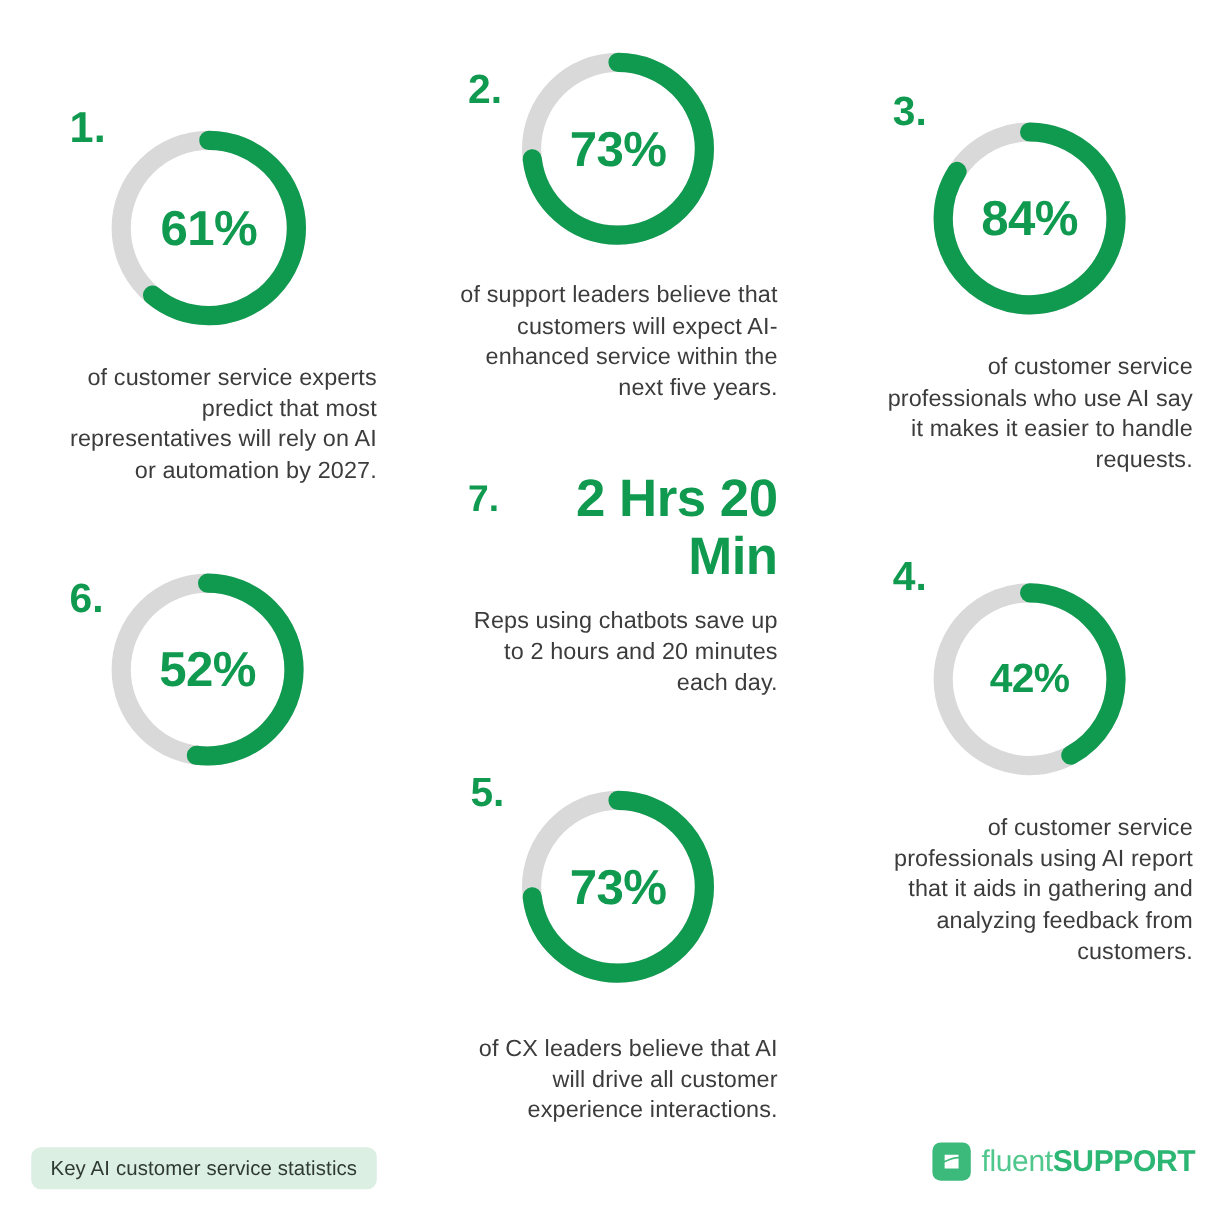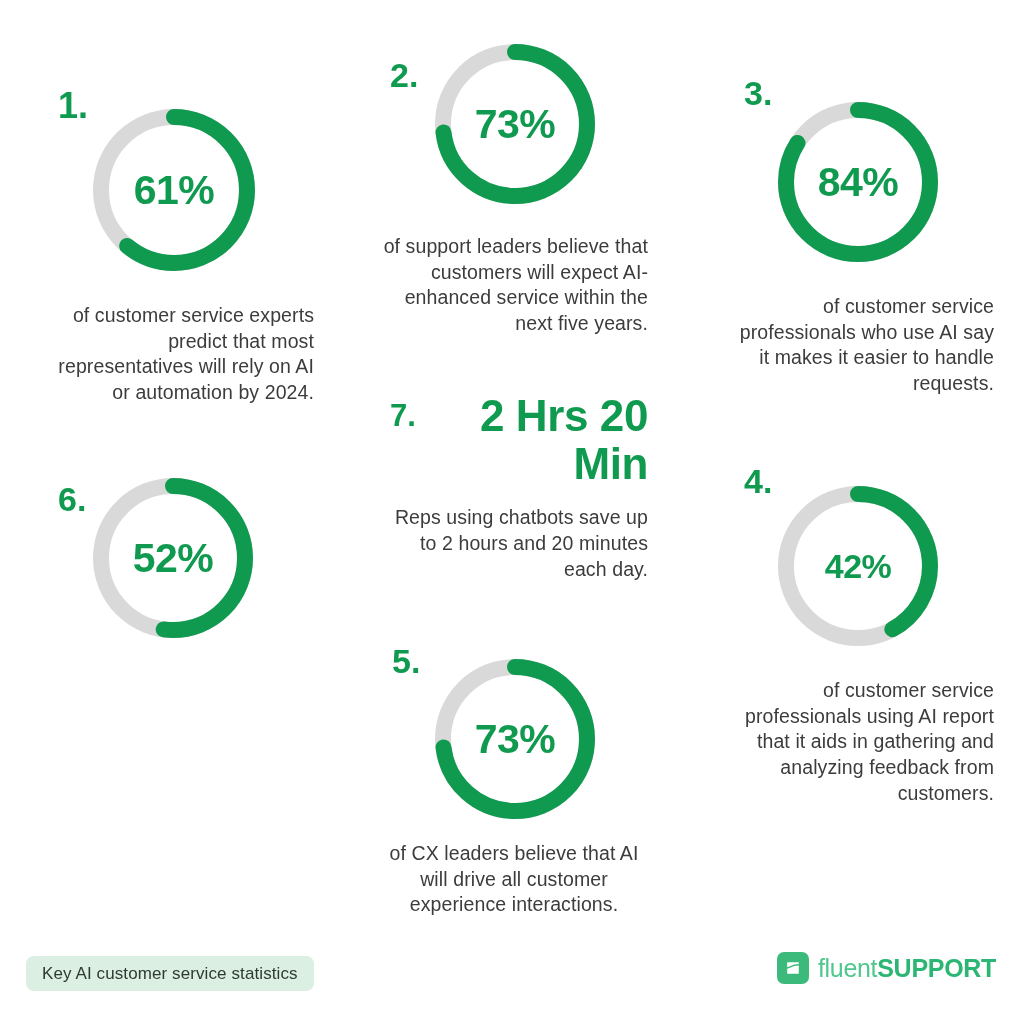--- a/index.html
+++ b/index.html
@@ -84,21 +84,21 @@
 
   <div class="stat" style="left:52px;top:84px;width:300px;">
     <div class="idx" style="left:6px;top:4px;font-size:36px;">1.</div>
     <div class="donut-wrap" style="margin-left:35px;width:174px;height:174px;margin-top:19px;text-align:center;">
       <svg class="donut" width="174" height="174" viewBox="0 0 174 174">
         <circle cx="87" cy="87" r="73" fill="none" stroke="#D9D9D9" stroke-width="16"></circle>
         <circle cx="87" cy="87" r="73" fill="none" stroke="#109A50" stroke-width="16" stroke-linecap="round" stroke-dasharray="279.79 458.67" transform="rotate(-90 87 87)"></circle>
       </svg>
       <div class="donut-center" style="font-size:41px;">61%</div>
     </div>
-    <div class="caption cap-right" style="margin-top:26px;width:262px;">of customer service experts predict that most representatives will rely on AI or automation by 2024.</div>
+    <div class="caption cap-right" style="margin-top:26px;width:262px;">of customer service experts predict that most representatives will rely on AI or automation by 2027.</div>
   </div>
 
   <div class="stat" style="left:380px;top:38px;width:280px;">
     <div class="idx" style="left:10px;top:20px;font-size:34px;">2.</div>
     <div class="donut-wrap" style="margin-left:49px;width:172px;height:172px;margin-top:0;">
       <svg class="donut" width="172" height="172" viewBox="0 0 172 172">
         <circle cx="86" cy="86" r="72" fill="none" stroke="#D9D9D9" stroke-width="16"></circle>
         <circle cx="86" cy="86" r="72" fill="none" stroke="#109A50" stroke-width="16" stroke-linecap="round" stroke-dasharray="330.24 452.39" transform="rotate(-90 86 86)"></circle>
       </svg>
       <div class="donut-center" style="font-size:41px;">73%</div>
@@ -137,21 +137,21 @@
 
   <div class="stat" style="left:380px;top:640px;width:280px;">
     <div class="idx" style="left:12px;top:4px;font-size:34px;">5.</div>
     <div class="donut-wrap" style="margin-left:49px;width:172px;height:172px;margin-top:13px;">
       <svg class="donut" width="172" height="172" viewBox="0 0 172 172">
         <circle cx="86" cy="86" r="72" fill="none" stroke="#D9D9D9" stroke-width="16"></circle>
         <circle cx="86" cy="86" r="72" fill="none" stroke="#109A50" stroke-width="16" stroke-linecap="round" stroke-dasharray="330.24 452.39" transform="rotate(-90 86 86)"></circle>
       </svg>
       <div class="donut-center" style="font-size:41px;">73%</div>
     </div>
-    <div class="caption cap-right" style="margin-top:16px;width:268px;text-align:center;">of CX leaders believe that AI will drive all customer experience interactions.</div>
+    <div class="caption cap-right" style="margin-top:37px;width:268px;">of CX leaders believe that AI will drive all customer experience interactions.</div>
   </div>
 
   <div class="stat" style="left:738px;top:460px;width:256px;">
     <div class="idx" style="left:6px;top:4px;font-size:34px;">4.</div>
     <div class="donut-wrap" style="margin-left:34px;width:172px;height:172px;margin-top:20px;">
       <svg class="donut" width="172" height="172" viewBox="0 0 172 172">
         <circle cx="86" cy="86" r="72" fill="none" stroke="#D9D9D9" stroke-width="16"></circle>
         <circle cx="86" cy="86" r="72" fill="none" stroke="#109A50" stroke-width="16" stroke-linecap="round" stroke-dasharray="190.00 452.39" transform="rotate(-90 86 86)"></circle>
       </svg>
       <div class="donut-center" style="font-size:34px;">42%</div>

